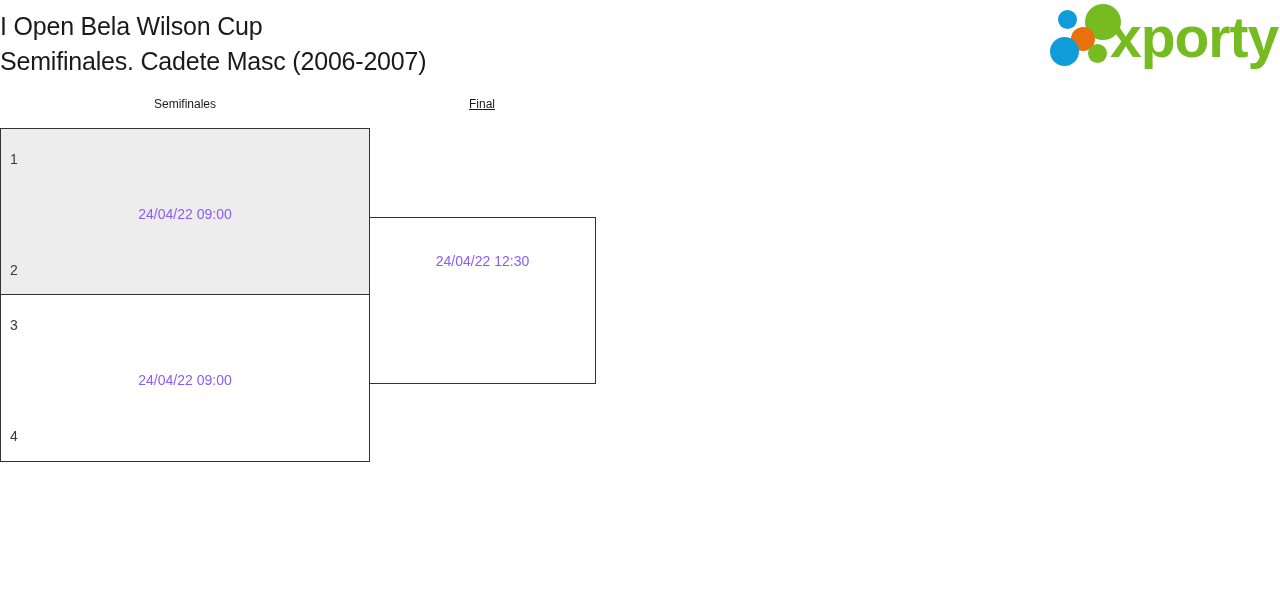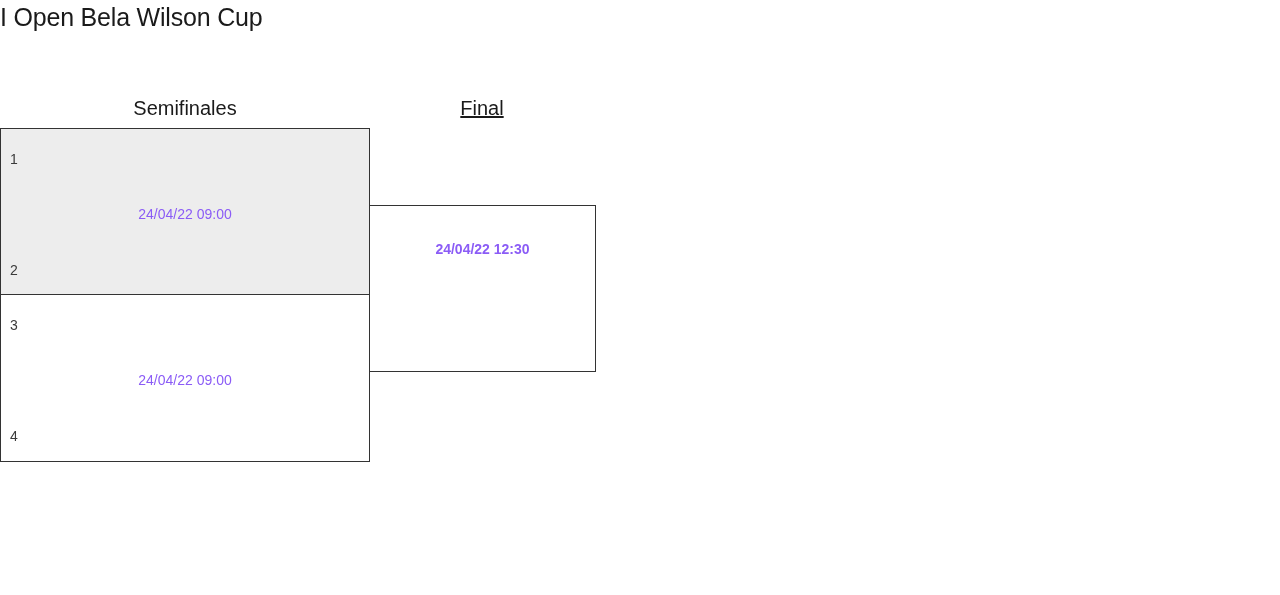--- a/index.html
+++ b/index.html
@@ -32,21 +32,21 @@
     width: 900px;
   }
   .title-line {
     font-size: 25px;
     font-weight: 400;
     line-height: 35px;
     letter-spacing: -0.2px;
     color: #1a1a1a;
     white-space: nowrap;
   }
-  .title-line.first { margin-top: 0; }
+  .title-line.first { margin-top: 9px; }
 
   
   #brand-logo {
     position: absolute;
     right: 6px;
     top: 2px;
     width: 232px;
     height: 70px;
   }
   #logo-dots {
@@ -77,40 +77,40 @@
   
   #bracket {
     position: absolute;
     left: 0;
     top: 85px;
     width: 1280px;
     height: 400px;
   }
   .round-header {
     position: absolute;
-    font-size: 20px;
+    font-size: 12px;
     font-weight: 400;
     color: #1a1a1a;
     text-align: center;
     white-space: nowrap;
     top: 12px;
   }
   #round-header-semifinales { left: 85px; width: 200px; }
   #round-header-final       { left: 382px; width: 200px; text-decoration: underline; }
 
   .match-box {
     position: absolute;
     border: 1px solid #333333;
     background: #ffffff;
   }
   .match-box.shaded { background: #ededed; }
 
   #match-semifinal-1 { left: 0px;   top: 43px;  width: 370px; height: 167px; }
   #match-semifinal-2 { left: 0px;   top: 209px; width: 370px; height: 168px; }
-  #match-final       { left: 369px; top: 120px; width: 227px; height: 167px; font-weight: bold; }
+  #match-final       { left: 369px; top: 132px; width: 227px; height: 167px; }
 
   .competitor {
     position: absolute;
     left: 9px;
     font-size: 14px;
     color: #3a3a3a;
     white-space: nowrap;
   }
   .competitor.top    { top: 22px; }
   .competitor.bottom { top: 133px; }
@@ -128,22 +128,33 @@
   #match-semifinal-2 .match-time { top: 77px; }
   #match-final .match-time { top: 35px; }
 </style>
 </head>
 <body>
 
 <div id="page-header">
 
   <div id="title-block">
     <div class="title-line first">I Open Bela Wilson Cup</div>
+    <div class="title-line">Semifinales. Cadete Masc (2006-2007)</div>
   </div>
 
+  <div id="brand-logo">
+    <div id="logo-dots">
+      <span class="logo-dot dot-blue-small"></span>
+      <span class="logo-dot dot-green-big"></span>
+      <span class="logo-dot dot-orange"></span>
+      <span class="logo-dot dot-blue-big"></span>
+      <span class="logo-dot dot-green-small"></span>
+    </div>
+    <div id="logo-wordmark">xporty</div>
+  </div>
 
 </div>
 
 <div id="bracket">
 
   <div class="round-header" id="round-header-semifinales">Semifinales</div>
 
   <div class="round-header" id="round-header-final">Final</div>
 
   <div class="match-box shaded" id="match-semifinal-1">

